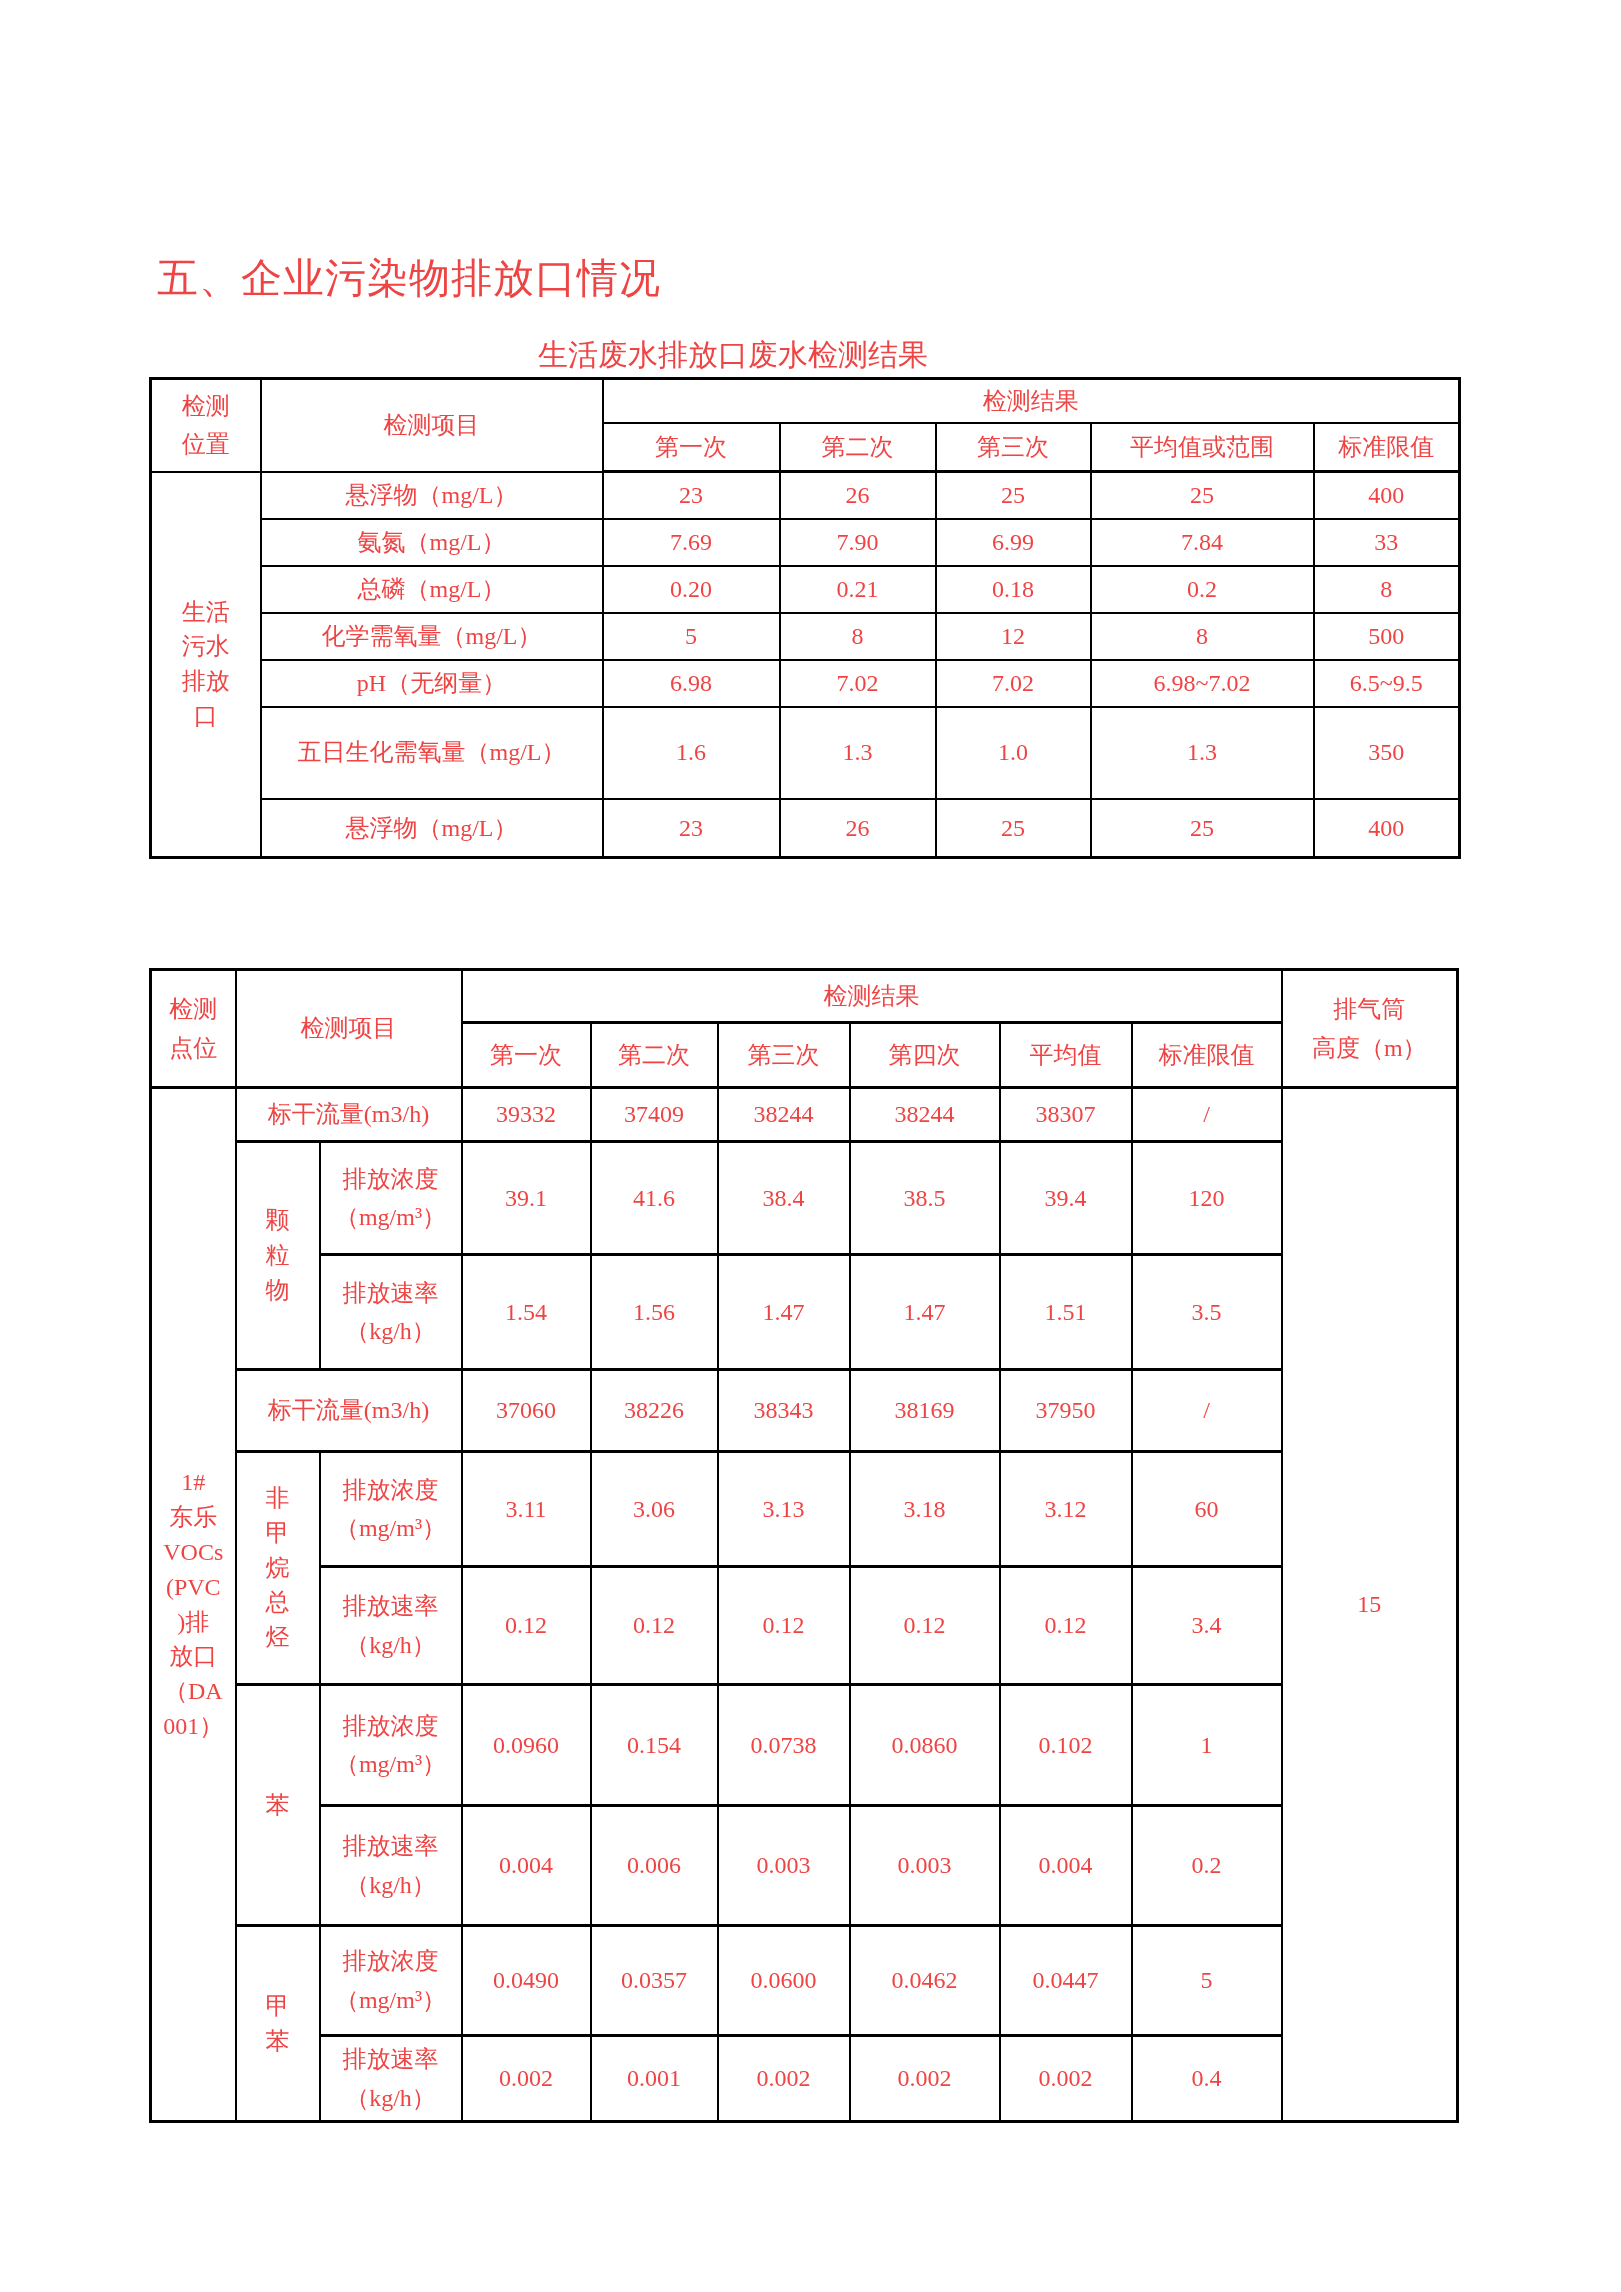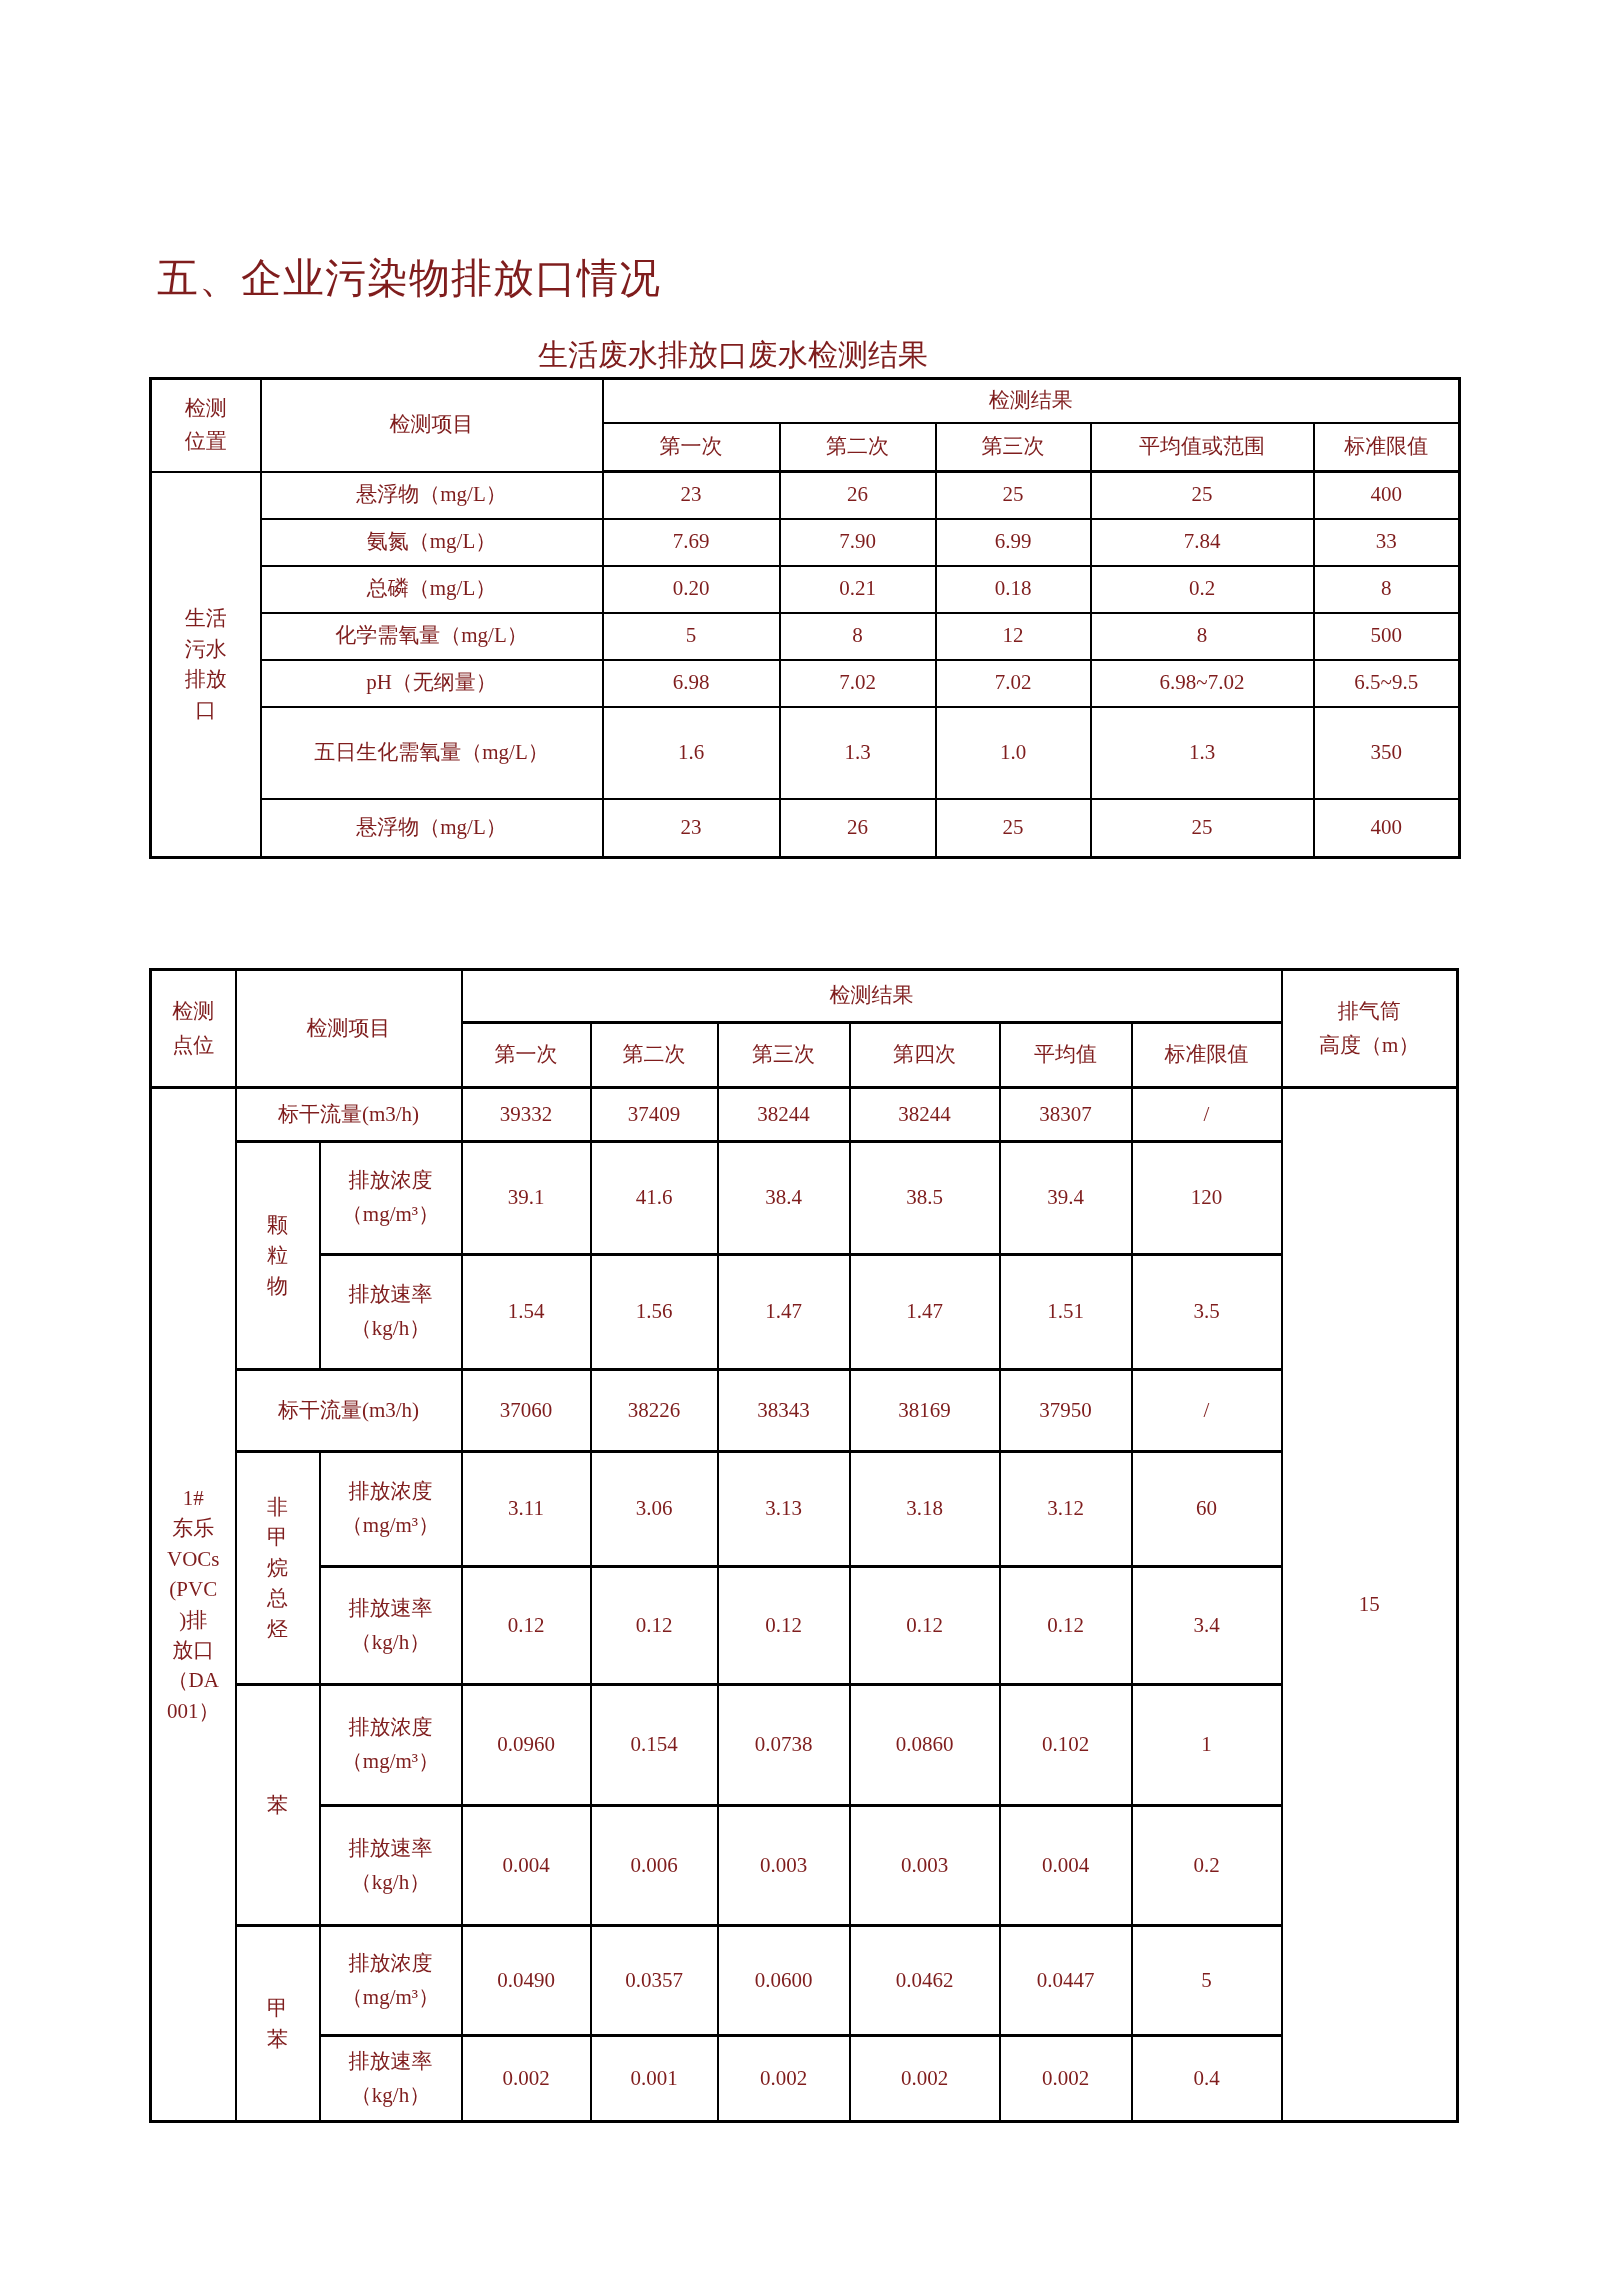--- a/index.html
+++ b/index.html
@@ -1,21 +1,21 @@
 <!DOCTYPE html>
 <html><head>
 <meta charset="utf-8">
 <style>
   html,body { margin:0; padding:0; background:#ffffff; }
   .page {
     position: relative;
     width: 1621px;
     height: 2293px;
     background: #ffffff;
-    color: #7f1d1d;
+    color: #ef4444;
     font-family: "Liberation Serif", "DejaVu Serif", serif;
   }
   .title {
     position: absolute;
     left: 157px;
     top: 251px;
     font-size: 41px;
     font-weight: normal;
     letter-spacing: 1px;
     white-space: nowrap;
@@ -29,21 +29,21 @@
     white-space: nowrap;
     margin-top: 8px;
   }
   .cap1 { top: 327px; }
   .cap2 { top: 915px; }
   table.t {
     position: absolute;
     left: 149px;
     border-collapse: collapse;
     table-layout: fixed;
-    font-size: 21px;
+    font-size: 24px;
     border: 3.9px solid #000;
   }
   table.t1 { top: 377px; }
   table.t2 { top: 968px; }
   .t td {
     border: 2px solid #000;
     border-top-width: 2.9px;
     border-bottom-width: 2.9px;
     text-align: center;
     vertical-align: middle;

